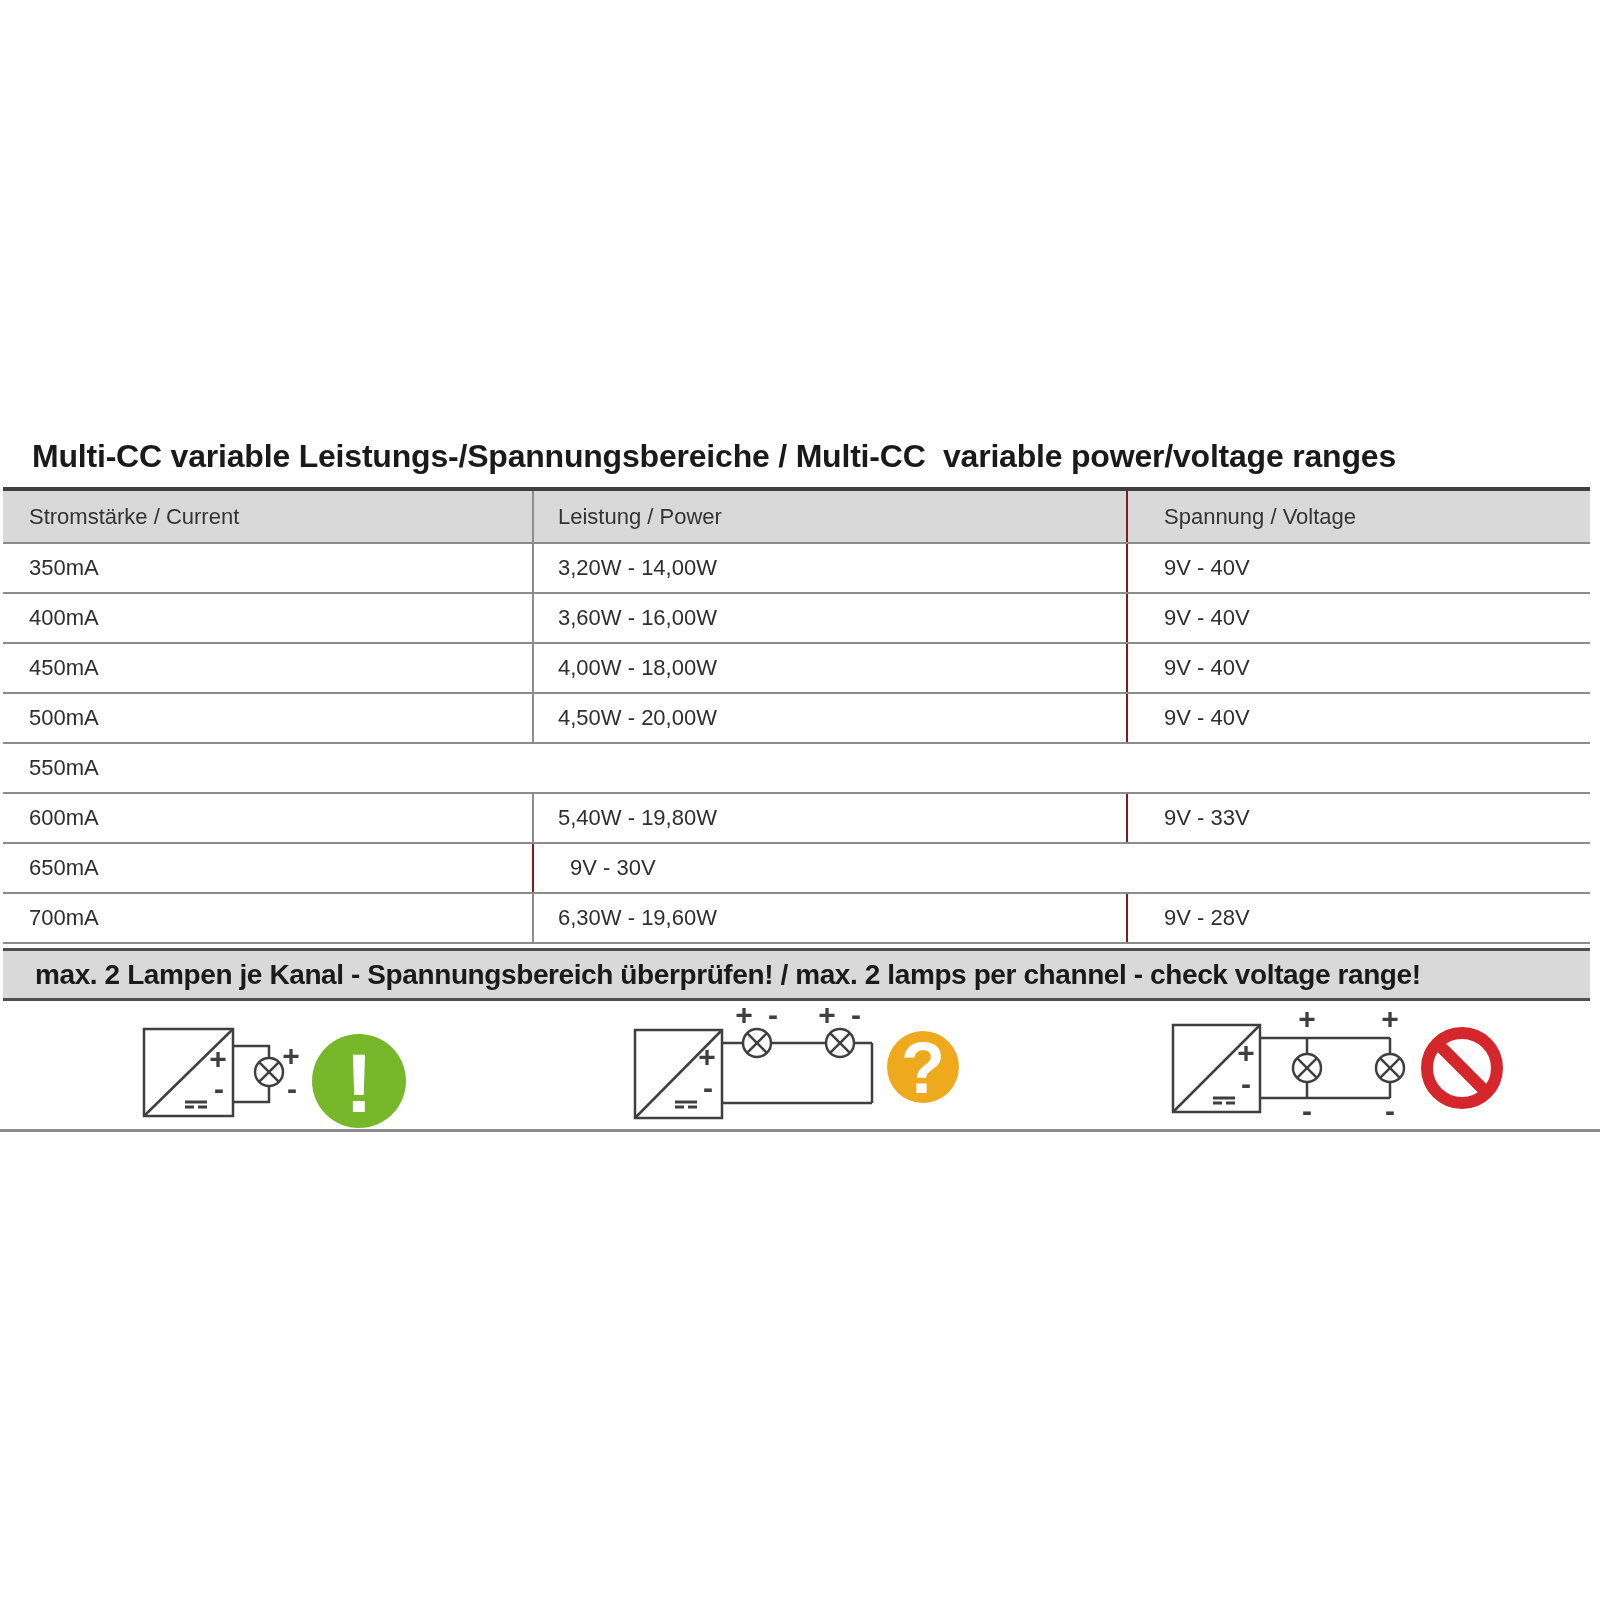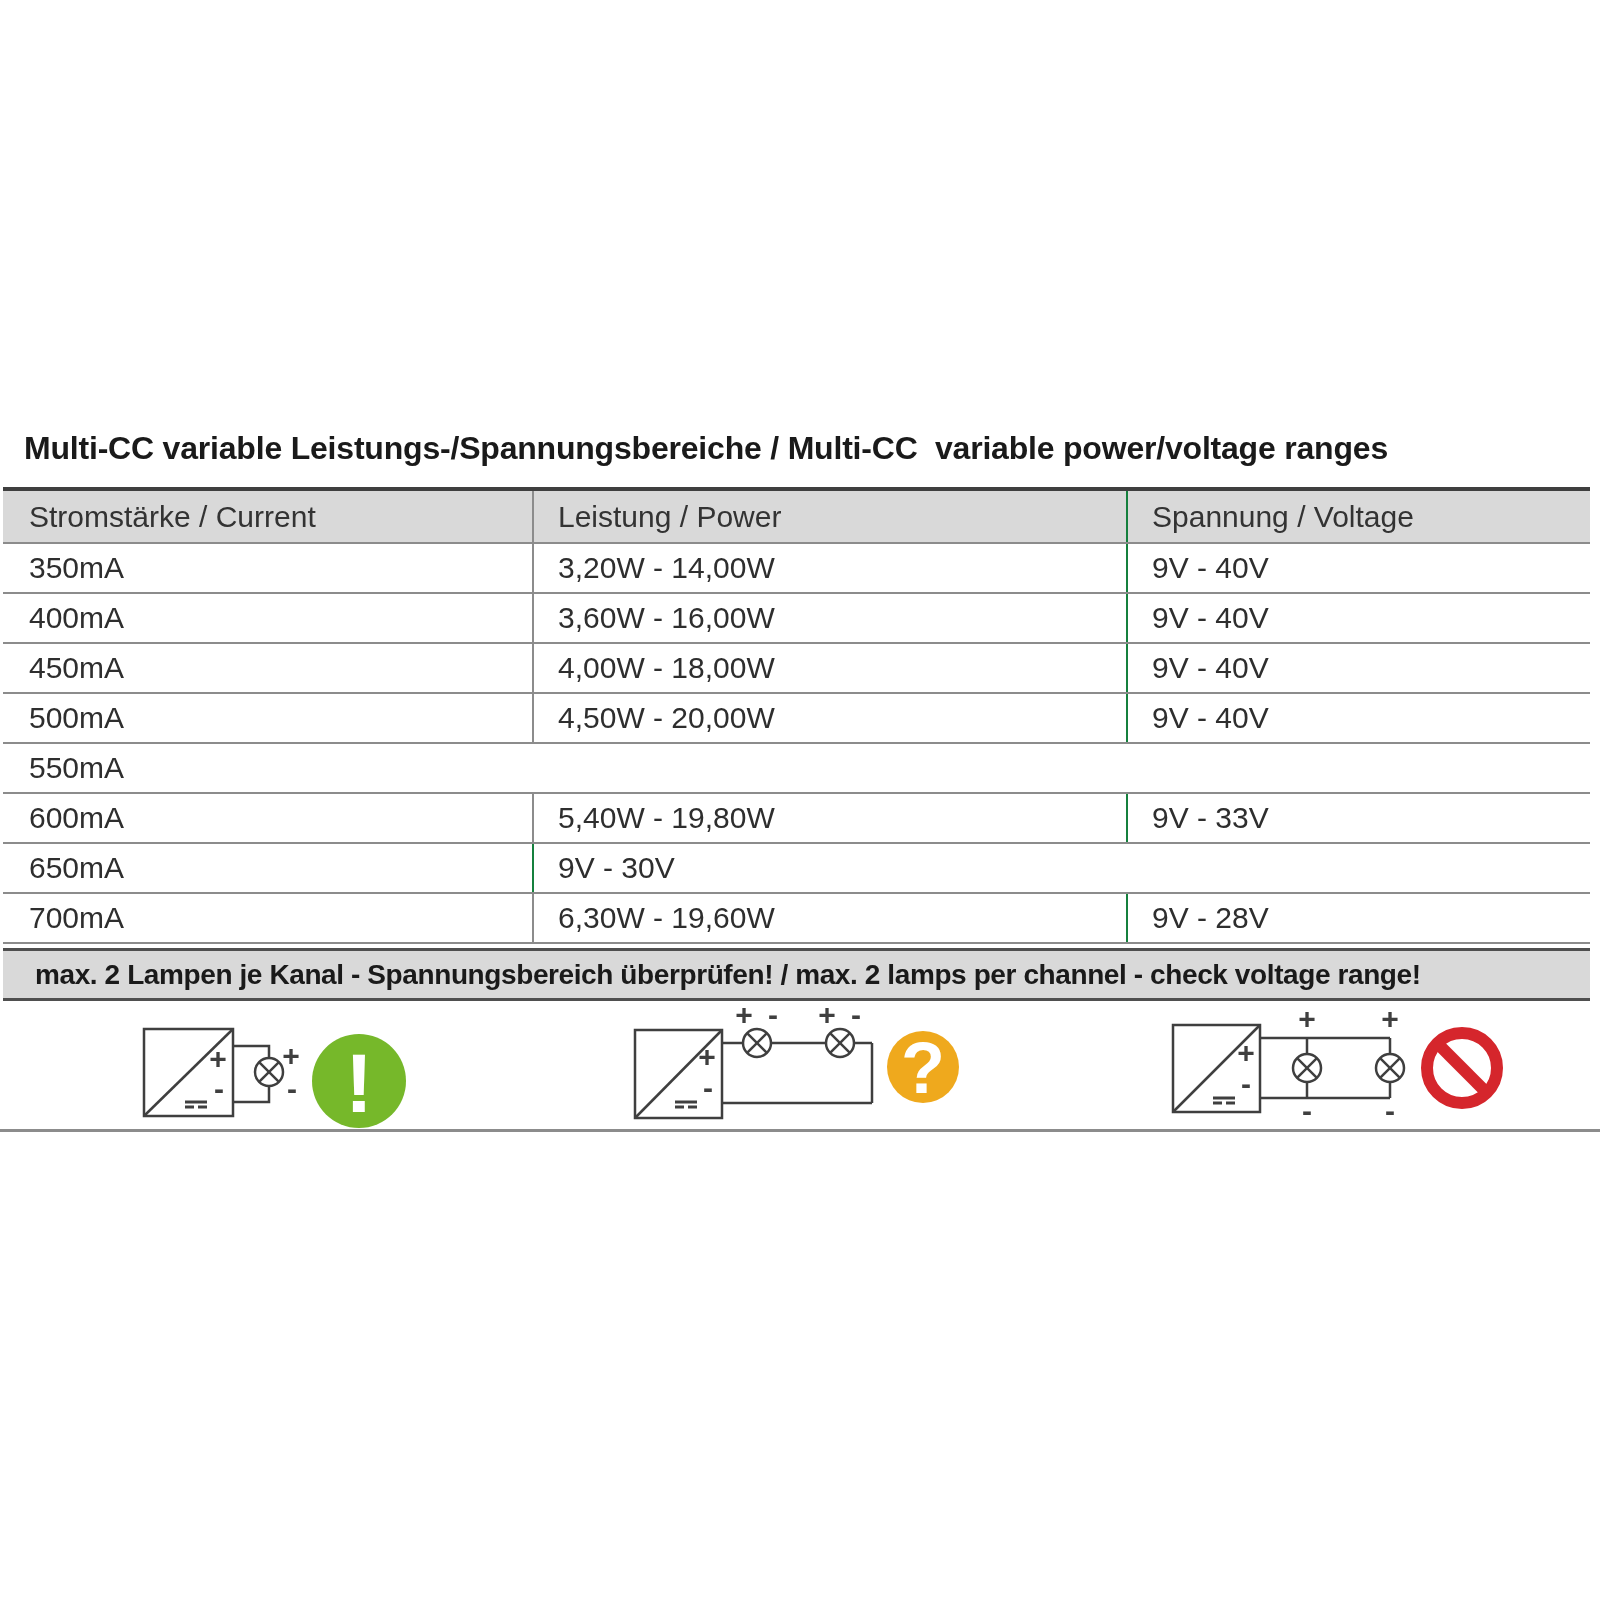--- a/index.html
+++ b/index.html
@@ -1,27 +1,27 @@
 <!DOCTYPE html>
 <html><head>
 <meta charset="utf-8">
 <style>
   html,body{margin:0;padding:0;background:#fff;}
   .page{position:relative;width:1600px;height:1600px;background:#ffffff;
         font-family:"Liberation Sans",sans-serif;overflow:hidden;}
-  .title{position:absolute;left:24px;top:430px;margin:0;font-size:32px;font-weight:bold;
+  .title{position:absolute;left:24px;top:430px;margin:8px;font-size:32px;font-weight:bold;
          color:#1a1a1a;letter-spacing:-0.2px;white-space:pre;}
   .dtable{position:absolute;left:3px;top:487px;width:1587px;border-top:4px solid #3f3f3f;}
   .tr{display:flex;height:48px;border-bottom:2px solid #8c8c8c;background:#ffffff;}
   .tr.thead{height:51px;background:#d9d9d9;}
-  .td{display:flex;align-items:center;font-size:30px;color:#2e2e2e;box-sizing:border-box;}
+  .td{display:flex;align-items:center;font-size:22px;color:#2e2e2e;box-sizing:border-box;}
   .thead .td{color:#333333;}
   .c1{width:529px;padding-left:26px;}
   .c2{width:594px;border-left:2px solid #8c8c8c;padding-left:24px;}
-  .c3{flex:1;border-left:2px solid #15803d;padding-left:24px;}
+  .c3{flex:1;border-left:2px solid #7f1d1d;padding-left:36px;}
   .banner{position:absolute;left:3px;top:948px;width:1587px;height:53px;background:#d9d9d9;
           border-top:3px solid #4f4f4f;border-bottom:3px solid #4f4f4f;display:flex;align-items:center;
           padding-left:32px;box-sizing:border-box;font-size:28px;font-weight:bold;color:#1a1a1a;
           letter-spacing:-0.4px;white-space:pre;}
   .diagrams{position:absolute;left:0;top:1007px;width:1600px;height:125px;}
   .bottom-line{position:absolute;left:0;top:1129px;width:1600px;height:3px;background:#8c8c8c;}
   .ln{fill:none;stroke:#3f3f3f;stroke-width:2.5;}
   .dc{fill:none;stroke:#3f3f3f;stroke-width:3;}
   svg text{font-family:"Liberation Sans",sans-serif;}
   .pm{font-size:30px;font-weight:bold;fill:#3f3f3f;text-anchor:middle;}

